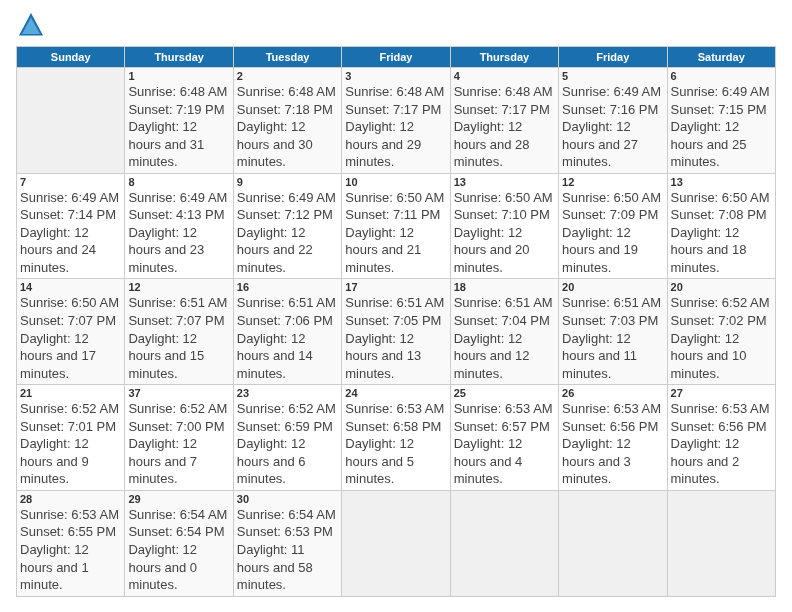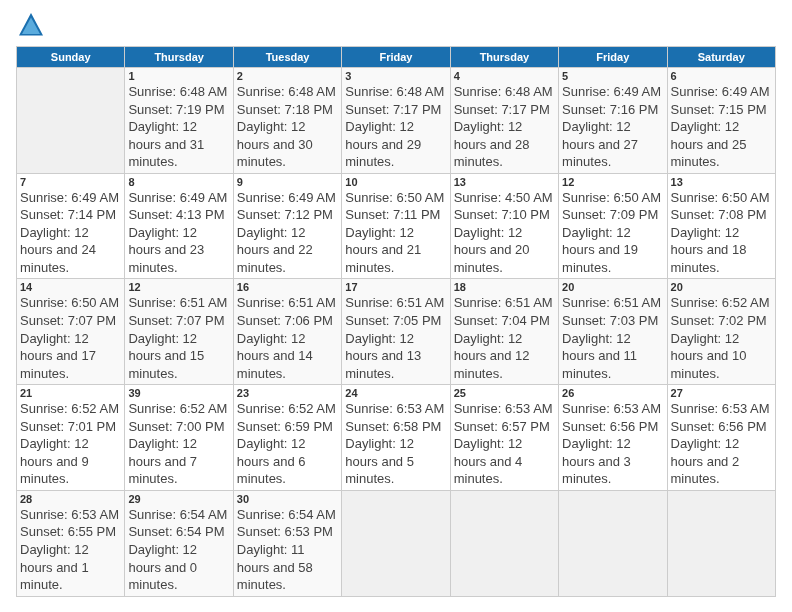--- a/index.html
+++ b/index.html
@@ -206,21 +206,21 @@
           </td>
           <td>
             <span class="day-number">10</span>
             <div class="cell-content">Sunrise: 6:50 AM
 Sunset: 7:11 PM
 Daylight: 12 hours
 and 21 minutes.</div>
           </td>
           <td>
             <span class="day-number">13</span>
-            <div class="cell-content">Sunrise: 4:50 AM
+            <div class="cell-content">Sunrise: 6:50 AM
 Sunset: 7:10 PM
 Daylight: 12 hours
 and 20 minutes.</div>
           </td>
           <td>
             <span class="day-number">12</span>
             <div class="cell-content">Sunrise: 6:50 AM
 Sunset: 7:09 PM
 Daylight: 12 hours
 and 19 minutes.</div>
@@ -286,21 +286,21 @@
         </tr>
         <tr>
           <td>
             <span class="day-number">21</span>
             <div class="cell-content">Sunrise: 6:52 AM
 Sunset: 7:01 PM
 Daylight: 12 hours
 and 9 minutes.</div>
           </td>
           <td>
-            <span class="day-number">39</span>
+            <span class="day-number">37</span>
             <div class="cell-content">Sunrise: 6:52 AM
 Sunset: 7:00 PM
 Daylight: 12 hours
 and 7 minutes.</div>
           </td>
           <td>
             <span class="day-number">23</span>
             <div class="cell-content">Sunrise: 6:52 AM
 Sunset: 6:59 PM
 Daylight: 12 hours

